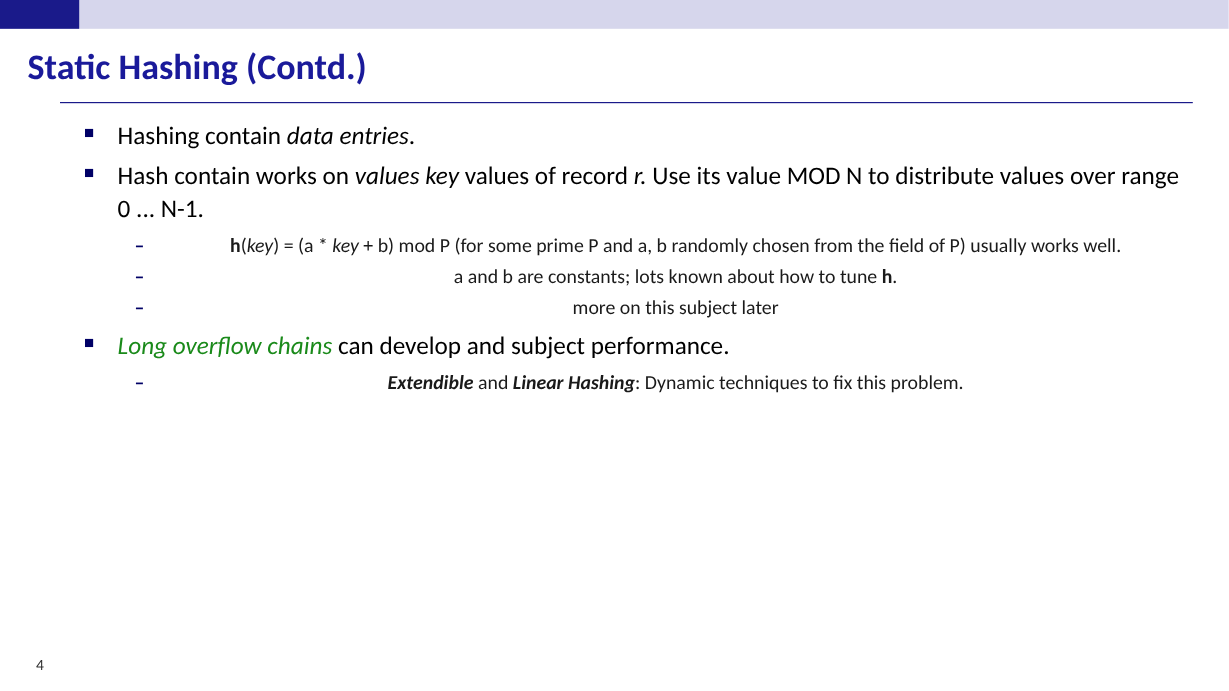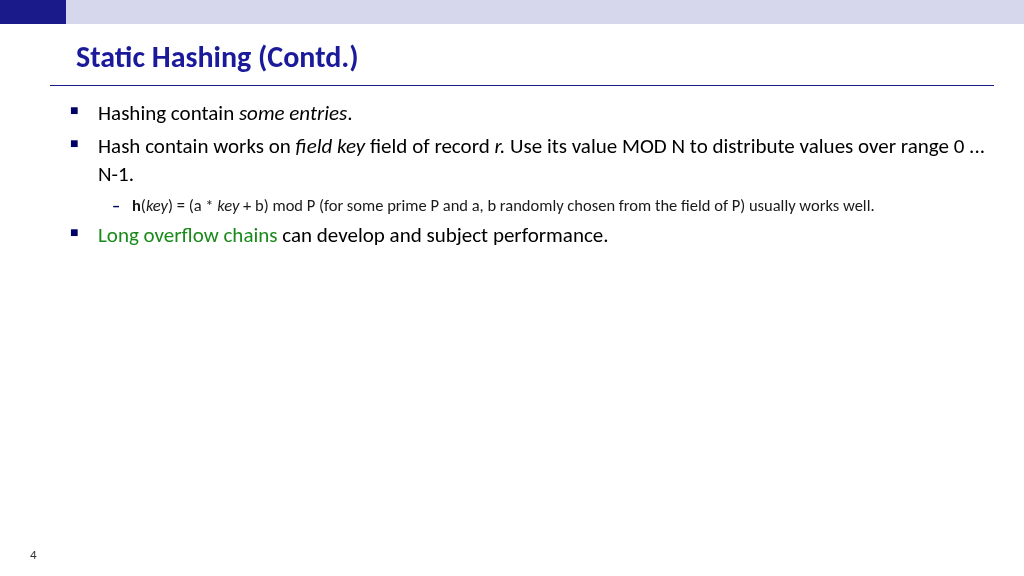--- a/index.html
+++ b/index.html
@@ -22,21 +22,21 @@
     left: 0;
     top: 0;
     width: 66px;
     height: 24px;
     background: #1a1a8a;
   }
   .title {
     font-size: 30px;
     font-weight: bold;
     color: #1a1a9a;
-    padding: 14px 0 6px 76px;
+    padding: 14px 0 6px 23px;
   }
   .title-underline {
     height: 1px;
     background: #1a1a8a;
     margin: 4px 30px 10px 50px;
   }
   .content {
     padding: 4px 30px 0 50px;
   }
   ul.level1 {
@@ -54,41 +54,42 @@
     content: "■";
     position: absolute;
     left: 20px;
     top: 2px;
     font-size: 14px;
     color: #000066;
   }
   ul.level2 {
     list-style: none;
     margin-top: 6px;
+    text-align: center;
   }
   ul.level2 > li {
     position: relative;
     padding-left: 34px;
     font-size: 16.5px;
     color: #1a1a1a;
     line-height: 1.35;
     margin-bottom: 4px;
   }
   ul.level2 > li::before {
     content: "–";
     position: absolute;
     left: 14px;
     top: 0;
     color: #000066;
     font-weight: bold;
   }
   .italic { font-style: italic; }
   .bold { font-weight: bold; }
   .bolditalic { font-weight: bold; font-style: italic; }
-  .green { color: #1a8a1a; }
+  .green { color: #1a8a1a; font-style: italic; }
   .page-number {
     position: absolute;
     left: 30px;
     bottom: 14px;
     font-size: 13px;
     color: #333;
   }
 </style>
 </head>
 <body>
@@ -96,29 +97,40 @@
 <div class="header-bar">
   <div class="header-accent"></div>
 </div>
 
 <div class="title">Static Hashing (Contd.)</div>
 <div class="title-underline"></div>
 
 <div class="content">
   <ul class="level1">
     <li>
-      <span>Hashing contain </span><span class="italic">some entries</span><span>.</span>
+      <span>Hashing contain </span><span class="italic">data entries</span><span>.</span>
     </li>
     <li>
-      <span>Hash contain works on </span><span class="italic">field key</span><span> field of record </span><span class="italic">r.</span><span>  Use its value MOD N to distribute values over  range 0 ... N-1.</span>
+      <span>Hash contain works on </span><span class="italic">values key</span><span> values of record </span><span class="italic">r.</span><span>  Use its value MOD N to distribute values over  range 0 ... N-1.</span>
       <ul class="level2">
         <li>
           <span class="bold">h</span><span>(</span><span class="italic">key</span><span>) = (a * </span><span class="italic">key</span><span> + b) mod P (for some prime P and a, b randomly chosen from the field of P) usually works well.</span>
+        </li>
+        <li>
+          <span>a and b are constants;  lots known about how to tune </span><span class="bold">h</span><span>.</span>
+        </li>
+        <li>
+          <span>more on this subject later</span>
         </li>
       </ul>
     </li>
     <li>
       <span class="green">Long overflow chains</span><span> can develop and subject performance.</span>
+      <ul class="level2">
+        <li>
+          <span class="bolditalic">Extendible</span><span> and </span><span class="bolditalic">Linear Hashing</span><span>: Dynamic techniques to fix this problem.</span>
+        </li>
+      </ul>
     </li>
   </ul>
 </div>
 
 <div class="page-number">4</div>
 
 </body></html>

